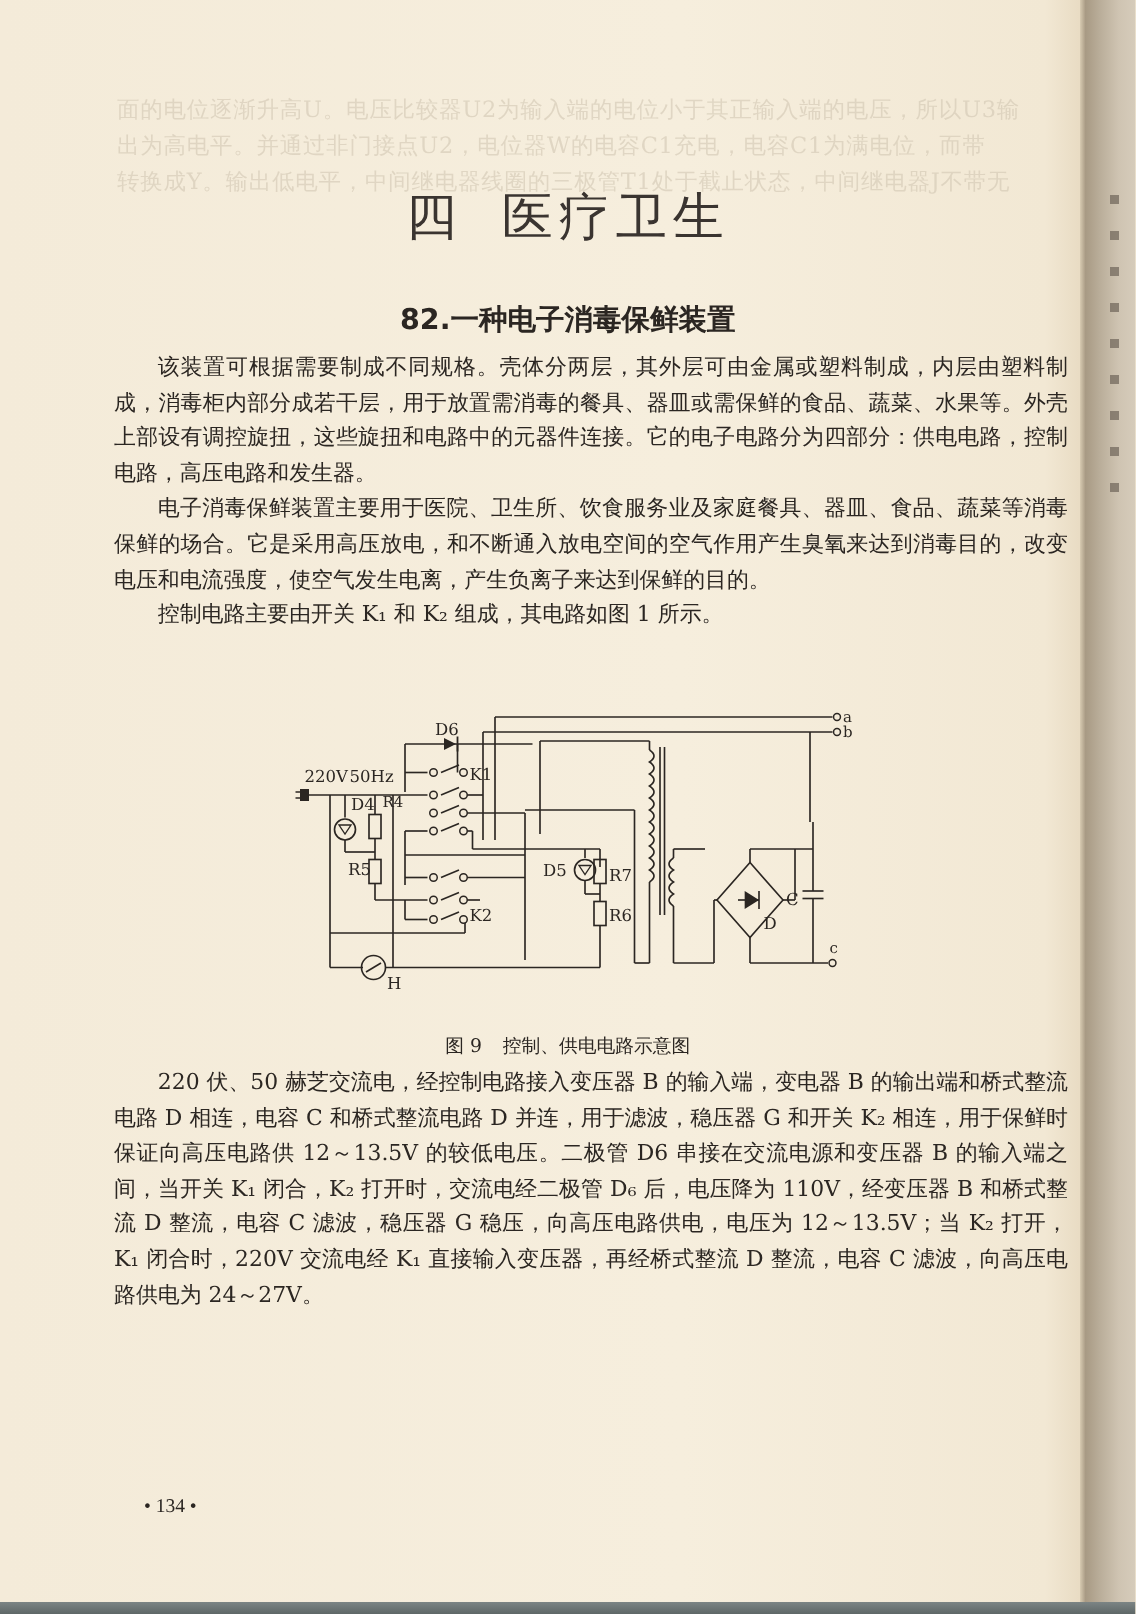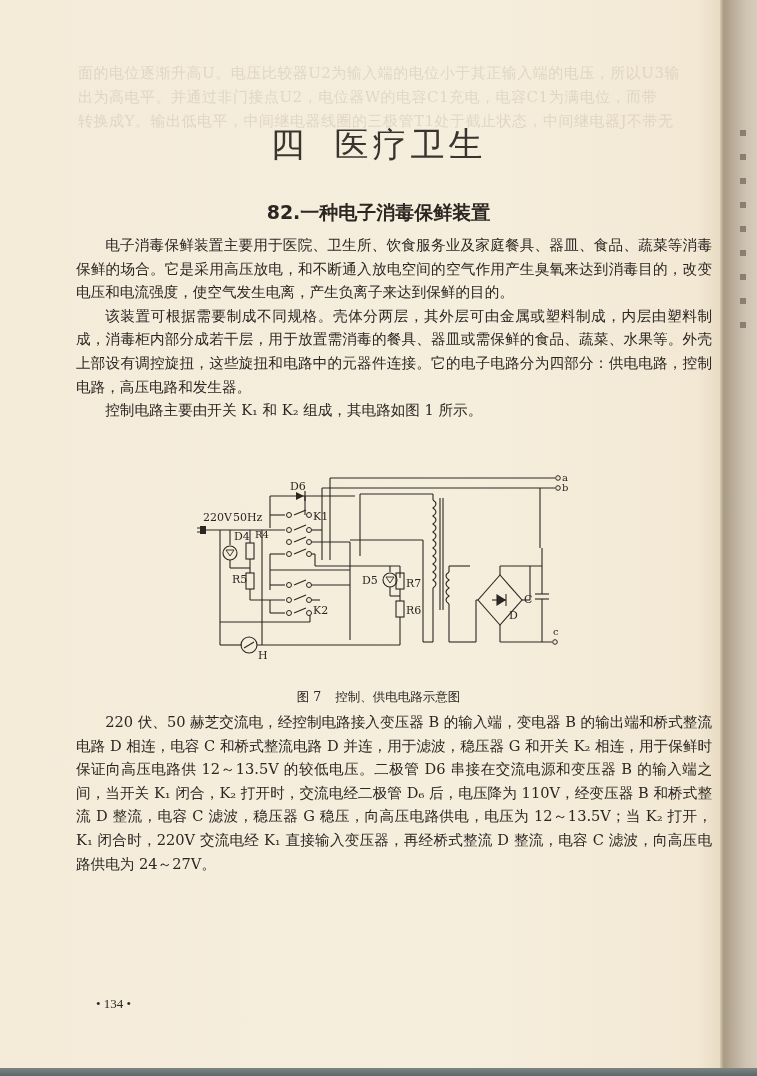--- a/index.html
+++ b/index.html
@@ -77,22 +77,22 @@
 
 <div class="chapter-title">
   <span class="num">四</span><span>医疗卫生</span>
 </div>
 
 <div class="section-title">
   <span>82.</span><span>一种电子消毒保鲜装置</span>
 </div>
 
 <div class="body-text" style="top:233px">
+  <p>该装置可根据需要制成不同规格。壳体分两层，其外层可由金属或塑料制成，内层由塑料制成，消毒柜内部分成若干层，用于放置需消毒的餐具、器皿或需保鲜的食品、蔬菜、水果等。外壳上部设有调控旋扭，这些旋扭和电路中的元器件连接。它的电子电路分为四部分：供电电路，控制电路，高压电路和发生器。</p>
   <p>电子消毒保鲜装置主要用于医院、卫生所、饮食服务业及家庭餐具、器皿、食品、蔬菜等消毒保鲜的场合。它是采用高压放电，和不断通入放电空间的空气作用产生臭氧来达到消毒目的，改变电压和电流强度，使空气发生电离，产生负离子来达到保鲜的目的。</p>
-  <p>该装置可根据需要制成不同规格。壳体分两层，其外层可由金属或塑料制成，内层由塑料制成，消毒柜内部分成若干层，用于放置需消毒的餐具、器皿或需保鲜的食品、蔬菜、水果等。外壳上部设有调控旋扭，这些旋扭和电路中的元器件连接。它的电子电路分为四部分：供电电路，控制电路，高压电路和发生器。</p>
   <p>控制电路主要由开关 K₁ 和 K₂ 组成，其电路如图 1 所示。</p>
 </div>
 
 <svg class="figure" viewBox="190 470 400 200" width="400" height="200">
   <g stroke="#2b2622" stroke-width="1.1" fill="none">
 
     <line x1="330" y1="478" x2="555" y2="478"></line>
     <line x1="322" y1="488" x2="555" y2="488"></line>
     <line x1="330" y1="478" x2="330" y2="560"></line>
     <line x1="322" y1="488" x2="322" y2="560"></line>
@@ -239,20 +239,20 @@
   <text x="406" y="614" font-size="11">R6</text>
   <text x="258" y="659" font-size="11">H</text>
   <text x="524" y="603" font-size="11">C</text>
   <text x="509" y="619" font-size="11">D</text>
   <text x="562" y="481" font-size="10">a</text>
   <text x="562" y="491" font-size="10">b</text>
   <text x="553" y="635" font-size="10">c</text>
 </svg>
 
 <div class="fig-caption">
-  <span>图 7</span><span class="gap"></span><span>控制、供电电路示意图</span>
+  <span>图 9</span><span class="gap"></span><span>控制、供电电路示意图</span>
 </div>
 
 <div class="body-text" style="top:710px">
   <p>220 伏、50 赫芝交流电，经控制电路接入变压器 B 的输入端，变电器 B 的输出端和桥式整流电路 D 相连，电容 C 和桥式整流电路 D 并连，用于滤波，稳压器 G 和开关 K₂ 相连，用于保鲜时保证向高压电路供 12～13.5V 的较低电压。二极管 D6 串接在交流电源和变压器 B 的输入端之间，当开关 K₁ 闭合，K₂ 打开时，交流电经二极管 D₆ 后，电压降为 110V，经变压器 B 和桥式整流 D 整流，电容 C 滤波，稳压器 G 稳压，向高压电路供电，电压为 12～13.5V；当 K₂ 打开，K₁ 闭合时，220V 交流电经 K₁ 直接输入变压器，再经桥式整流 D 整流，电容 C 滤波，向高压电路供电为 24～27V。</p>
 </div>
 
 <div class="page-number">• 134 •</div>
 
 </body></html>

